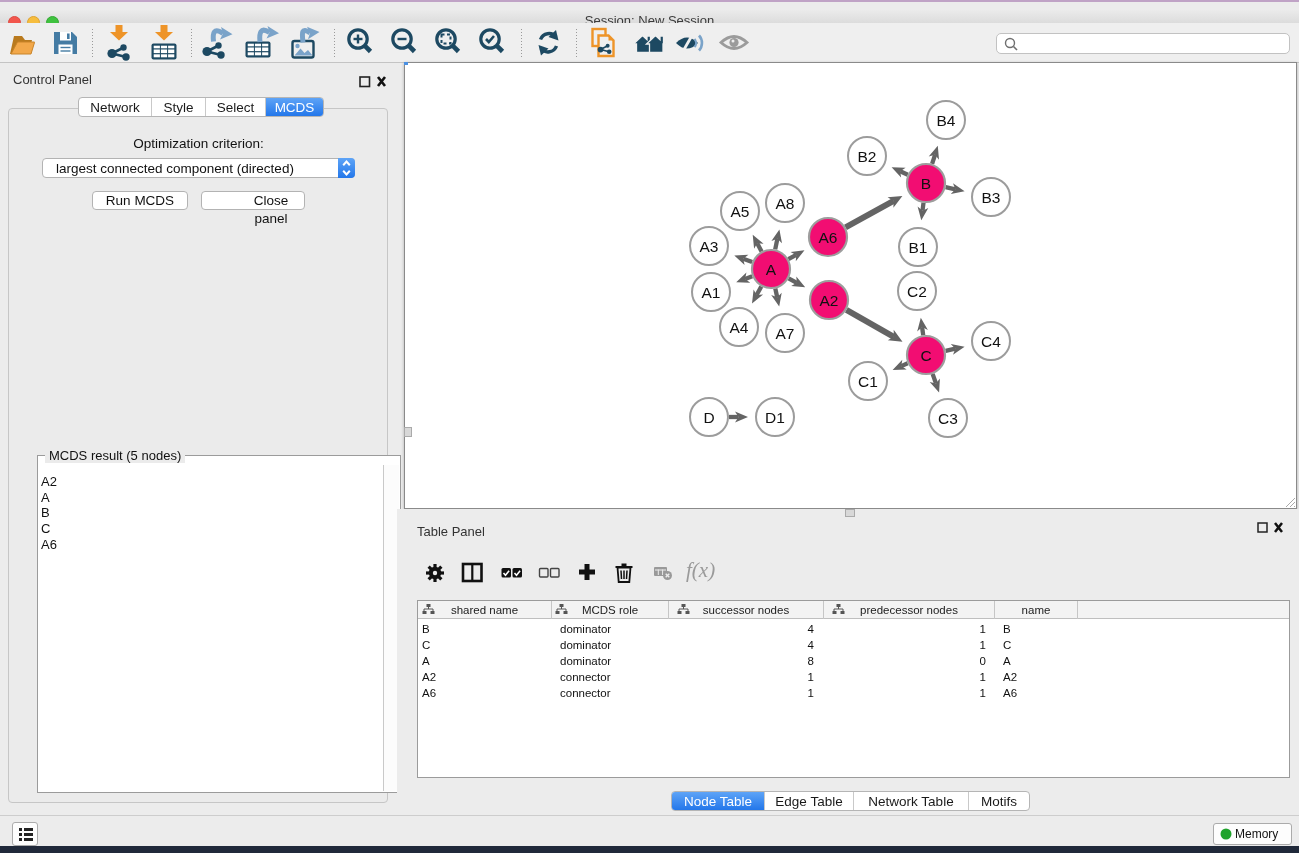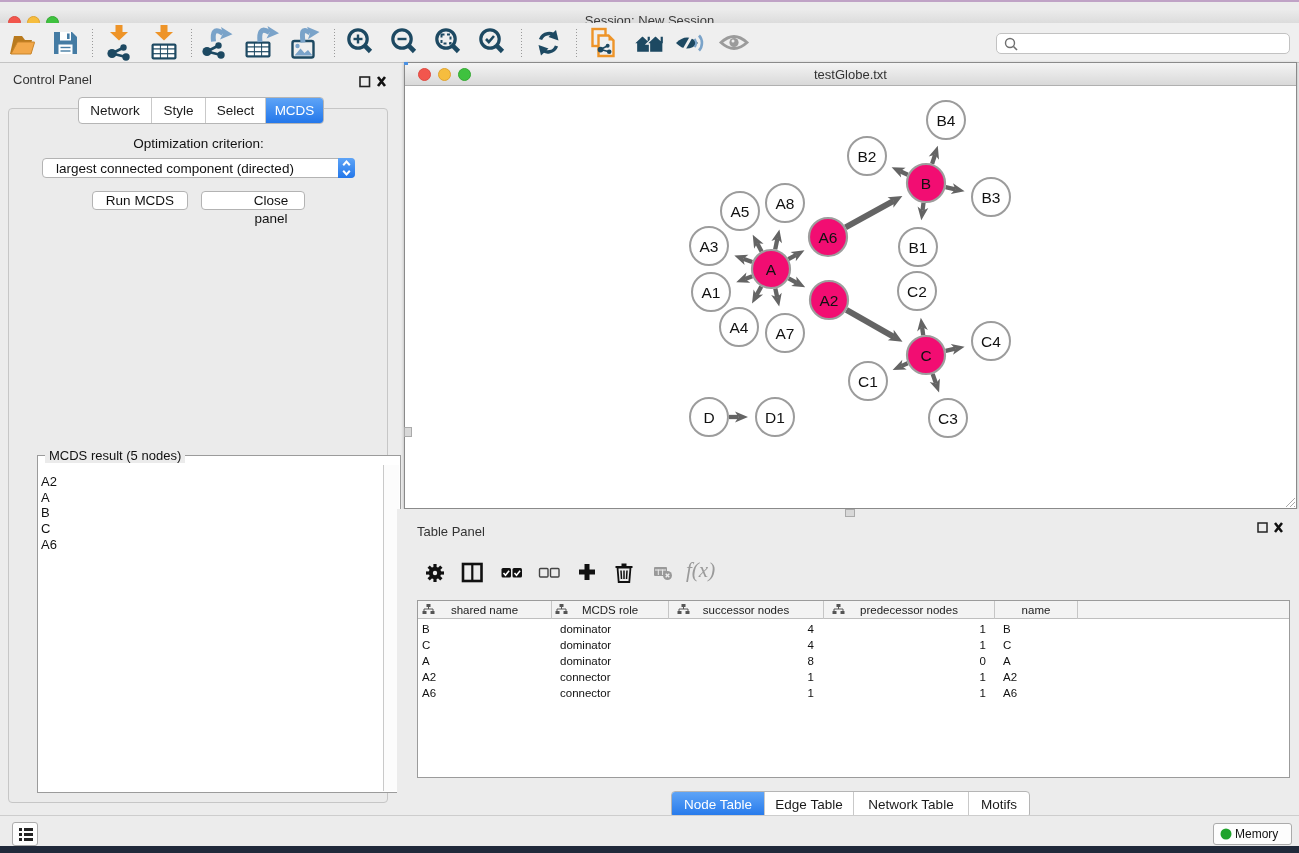--- a/index.html
+++ b/index.html
@@ -18,21 +18,21 @@
   border-bottom:1px solid #c4c4c4; }
 .tbsep { position:absolute; top:6px; height:28px; width:1px;
   background-image:repeating-linear-gradient(#9a9a9a 0 1px, transparent 1px 3px); }
 #searchbox { position:absolute; left:996px; top:10px; width:294px; height:21px;
   background:#fff; border:1px solid #c2c2c2; border-radius:5px; }
 
 
 #cpanel { left:0; top:63px; width:397px; height:752px; background:#ececec; }
 #cpanel .ptitle { position:absolute; left:13px; top:9px; font-size:13px; color:#333; }
 .winbtns { position:absolute; top:11px; }
-.segctl { position:absolute; display:flex; height:27px; border:1px solid #b5b5b5;
+.segctl { position:absolute; display:flex; height:20px; border:1px solid #b5b5b5;
   border-radius:4px; background:#fff; overflow:hidden; font-size:13.5px; }
 .segctl .seg { display:flex; align-items:center; justify-content:center;
   border-right:1px solid #c9c9c9; color:#1a1a1a; }
 .segctl .seg:last-child { border-right:none; }
 .segctl .sel { background:linear-gradient(#5ea4f7,#2377ea); color:#fff; }
 #cpTabs { left:78px; top:34px; z-index:5; }
 #cpSub { position:absolute; left:8px; top:45px; width:380px; height:695px;
   border:1px solid #c6c6c6; border-radius:4px; background:#ebebeb; }
 #optlabel { position:absolute; left:0; width:100%; top:73px; text-align:center;
   font-size:13.5px; color:#111; }
@@ -211,26 +211,20 @@
   <div class="button" style="left:92px; top:128px; width:96px;  line-height:18px;">Run MCDS</div>
   <div class="button" style="left:201px;top:128px; width:104px; line-height:18px;padding-left:36px;">Close panel</div>
   <div id="mcdsbox">
     <div class="legend">MCDS result (5 nodes)</div>
     <div class="list">A2<br>A<br>B<br>C<br>A6</div>
     <div class="sbar"></div>
   </div>
 </div>
 
 <div class="abs" id="netwin">
-  <div id="nettitle">
-    <div class="light" style="left:13px;top:5px;background:#f2564d;border:1px solid #dd4b42;"></div>
-    <div class="light" style="left:33px;top:5px;background:#f6bd3e;border:1px solid #dfa32f;"></div>
-    <div class="light" style="left:53px;top:5px;background:#3fc23f;border:1px solid #35a834;"></div>
-    <div class="title">testGlobe.txt</div>
-  </div>
   <div id="graphbox" style="position:absolute;left:0;top:23px;width:891px;height:422px;">
       <svg width="891" height="422" style="position:absolute;left:0;top:0;">
         <line x1="347.3" y1="190.2" x2="340.1" y2="192.9" stroke="#646464" stroke-width="4.3"></line>
         <polygon points="331.2,196.3 341.4,186.6 340.1,192.9 345.3,196.7" fill="#646464"></polygon>
         <line x1="347.2" y1="176.0" x2="338.2" y2="172.7" stroke="#646464" stroke-width="4.3"></line>
         <polygon points="329.3,169.4 343.4,168.8 338.2,172.7 339.6,179.0" fill="#646464"></polygon>
         <line x1="356.3" y1="200.5" x2="351.6" y2="209.0" stroke="#646464" stroke-width="4.3"></line>
         <polygon points="347.0,217.4 348.6,203.4 351.6,209.0 358.1,208.6" fill="#646464"></polygon>
         <line x1="356.6" y1="165.4" x2="352.2" y2="157.2" stroke="#646464" stroke-width="4.3"></line>
         <polygon points="347.7,148.8 358.6,157.7 352.2,157.2 349.1,162.8" fill="#646464"></polygon>

